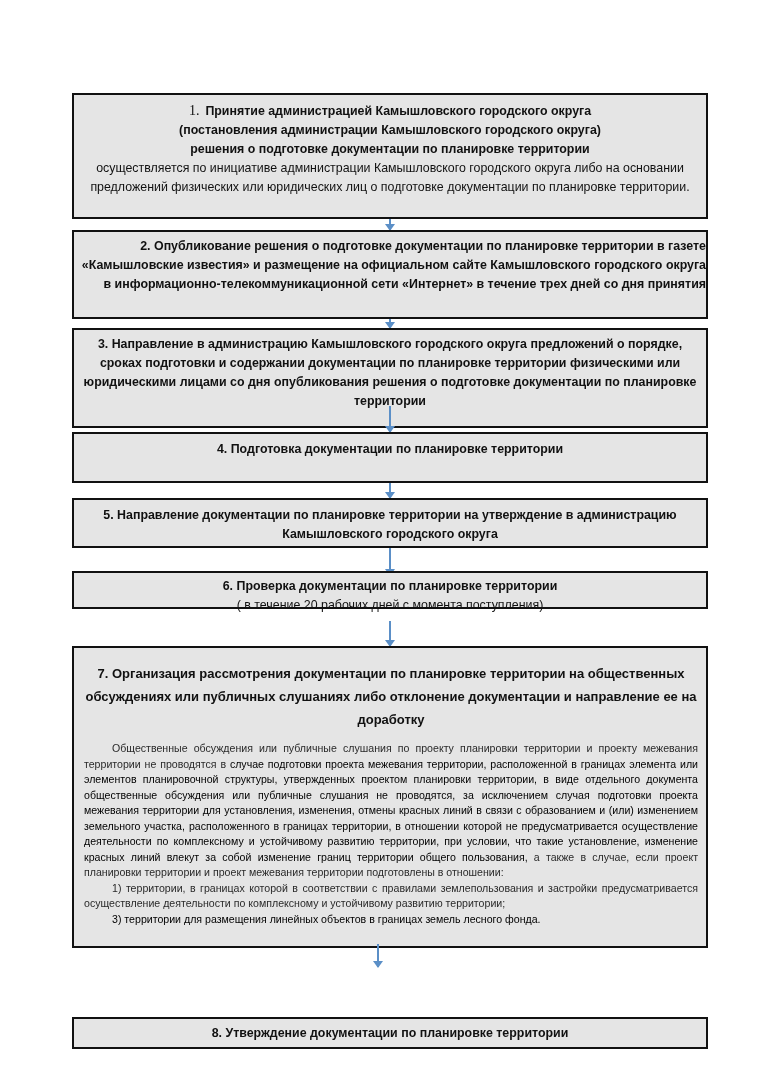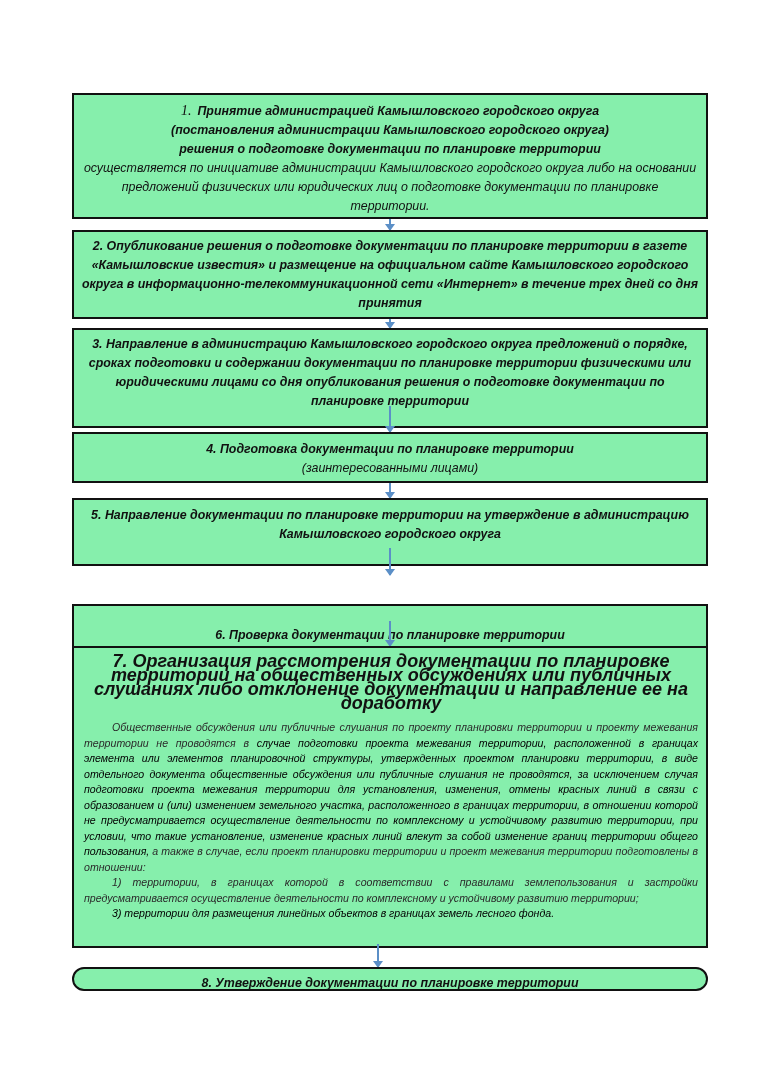--- a/index.html
+++ b/index.html
@@ -1,20 +1,20 @@
 <!DOCTYPE html>
 <html><head>
 <meta charset="utf-8">
 <style>
   html, body { margin: 0; padding: 0; background: #ffffff; }
   body { width: 764px; height: 1080px; position: relative; overflow: hidden;
          font-family: "Liberation Sans", "DejaVu Sans", sans-serif; color: #111; }
   .box { position: absolute; left: 72px; width: 636px; border: 2.5px solid #111;
-         background: #86efac; box-sizing: border-box; text-align: center;
-         font-size: 12.4px; line-height: 19px; padding: 3px 6px; font-style: italic; }
+         background: #e5e5e5; box-sizing: border-box; text-align: center;
+         font-size: 12.4px; line-height: 19px; padding: 3px 6px; }
   .b { font-weight: bold; }
   .num1 { font-family: "Liberation Serif", serif; font-weight: normal; font-size: 14px; margin-right: 6px; }
   .arrow { position: absolute; left: 389px; width: 2px; background: #5b8fc7; }
   .arrow::after { content: ""; position: absolute; left: -4px; bottom: -1px;
          border-left: 5px solid transparent; border-right: 5px solid transparent;
          border-top: 7px solid #5b8fc7; }
   .body7 { text-align: justify; font-size: 10.6px; line-height: 15.5px; margin-top: 10px; color: #2a2a2a; }
   .body7 p { margin: 0; text-indent: 28px; }
   .body7 .dark { color: #000; }
 </style>
@@ -24,52 +24,51 @@
 <div class="box" style="top:93px; height:126px; padding-top:6px;">
   <div class="b">
     <span class="num1">1.</span><span>Принятие администрацией Камышловского городского округа</span>
   </div>
   <div class="b">(постановления администрации Камышловского городского округа)</div>
   <div class="b">решения о подготовке документации по планировке территории</div>
   <div style="padding:0 2px;">осуществляется по инициативе администрации Камышловского городского округа либо на основании предложений физических или юридических лиц о подготовке документации по планировке территории.</div>
 </div>
 <div class="arrow" style="top:219px; height:11px;"></div>
 
-<div class="box b" style="top:230px; height:89px; padding:5px 0;">
+<div class="box b" style="top:230px; height:89px; padding:5px 0;text-align:right;">
   <div>2. Опубликование  решения о подготовке  документации по планировке территории в газете «Камышловские известия» и размещение на официальном сайте Камышловского городского округа в информационно-телекоммуникационной сети «Интернет» в течение трех дней со дня принятия</div>
 </div>
 <div class="arrow" style="top:319px; height:9px;"></div>
 
 <div class="box b" style="top:328px; height:100px; padding:5px 6px;">
   <div>3. Направление в администрацию Камышловского городского округа предложений о порядке, сроках подготовки и содержании документации по планировке территории физическими или юридическими лицами со дня опубликования решения о подготовке документации по планировке территории</div>
 </div>
 <div class="arrow" style="top:406px; height:26px;"></div>
 
 <div class="box" style="top:432px; height:51px; padding:6px;">
   <div class="b">4. Подготовка документации по планировке территории</div>
-  <div>(заинтересованными лицами)</div>
 </div>
 <div class="arrow" style="top:483px; height:15px;"></div>
 
-<div class="box b" style="top:498px; height:68px; padding:6px 16px;">
+<div class="box b" style="top:498px; height:50px; padding:6px 16px;">
   <div>5. Направление документации по планировке территории на утверждение в администрацию Камышловского городского округа</div>
 </div>
 <div class="arrow" style="top:548px; height:27px;"></div>
 
-<div class="box" style="top:604px; height:44px; padding:20px 6px;">
+<div class="box" style="top:571px; height:38px; padding:4px 6px;">
   <div class="b">6. Проверка документации по планировке территории</div>
   <div>( в течение 20 рабочих дней с момента поступления)</div>
 </div>
 <div class="arrow" style="top:621px; height:25px;"></div>
 
 <div class="box" style="top:646px; height:302px; padding:6px 8px 4px 10px;">
-  <div class="b" style="font-size:18px; line-height:14px;">7. Организация рассмотрения документации по планировке территории на общественных обсуждениях или публичных слушаниях либо отклонение документации и направление ее на доработку</div>
+  <div class="b" style="font-size:13px; line-height:23px;margin-top:8px;">7. Организация рассмотрения документации по планировке территории на общественных обсуждениях или публичных слушаниях либо отклонение документации и направление ее на доработку</div>
   <div class="body7">
     <p><span>Общественные обсуждения или публичные слушания по проекту планировки территории и проекту межевания территории не проводятся в </span><span class="dark">случае подготовки проекта межевания территории, расположенной в границах элемента или элементов планировочной структуры, утвержденных проектом планировки территории, в виде отдельного документа общественные обсуждения или публичные слушания не проводятся, за исключением случая подготовки проекта межевания территории для установления, изменения, отмены красных линий в связи с образованием и (или) изменением земельного участка, расположенного в границах территории, в отношении которой не предусматривается осуществление деятельности по комплексному и устойчивому развитию территории, при условии, что такие установление, изменение красных линий влекут за собой изменение границ территории общего пользования,</span><span> а также в случае, если проект планировки территории и проект межевания территории подготовлены в отношении:</span></p>
     <p>1) территории, в границах которой в соответствии с правилами землепользования и застройки предусматривается осуществление деятельности по комплексному и устойчивому развитию территории;</p>
     <p class="dark">3) территории для размещения линейных объектов в границах земель лесного фонда.</p>
   </div>
 </div>
 <div class="arrow" style="top:944px; height:23px; left:377px;"></div>
 
-<div class="box b" style="top:967px; height:24px; padding:5px 6px;border-radius:14px;">
+<div class="box b" style="top:1017px; height:32px; padding:5px 6px;">
   <div>8. Утверждение документации по планировке территории</div>
 </div>
 
 </body></html>

